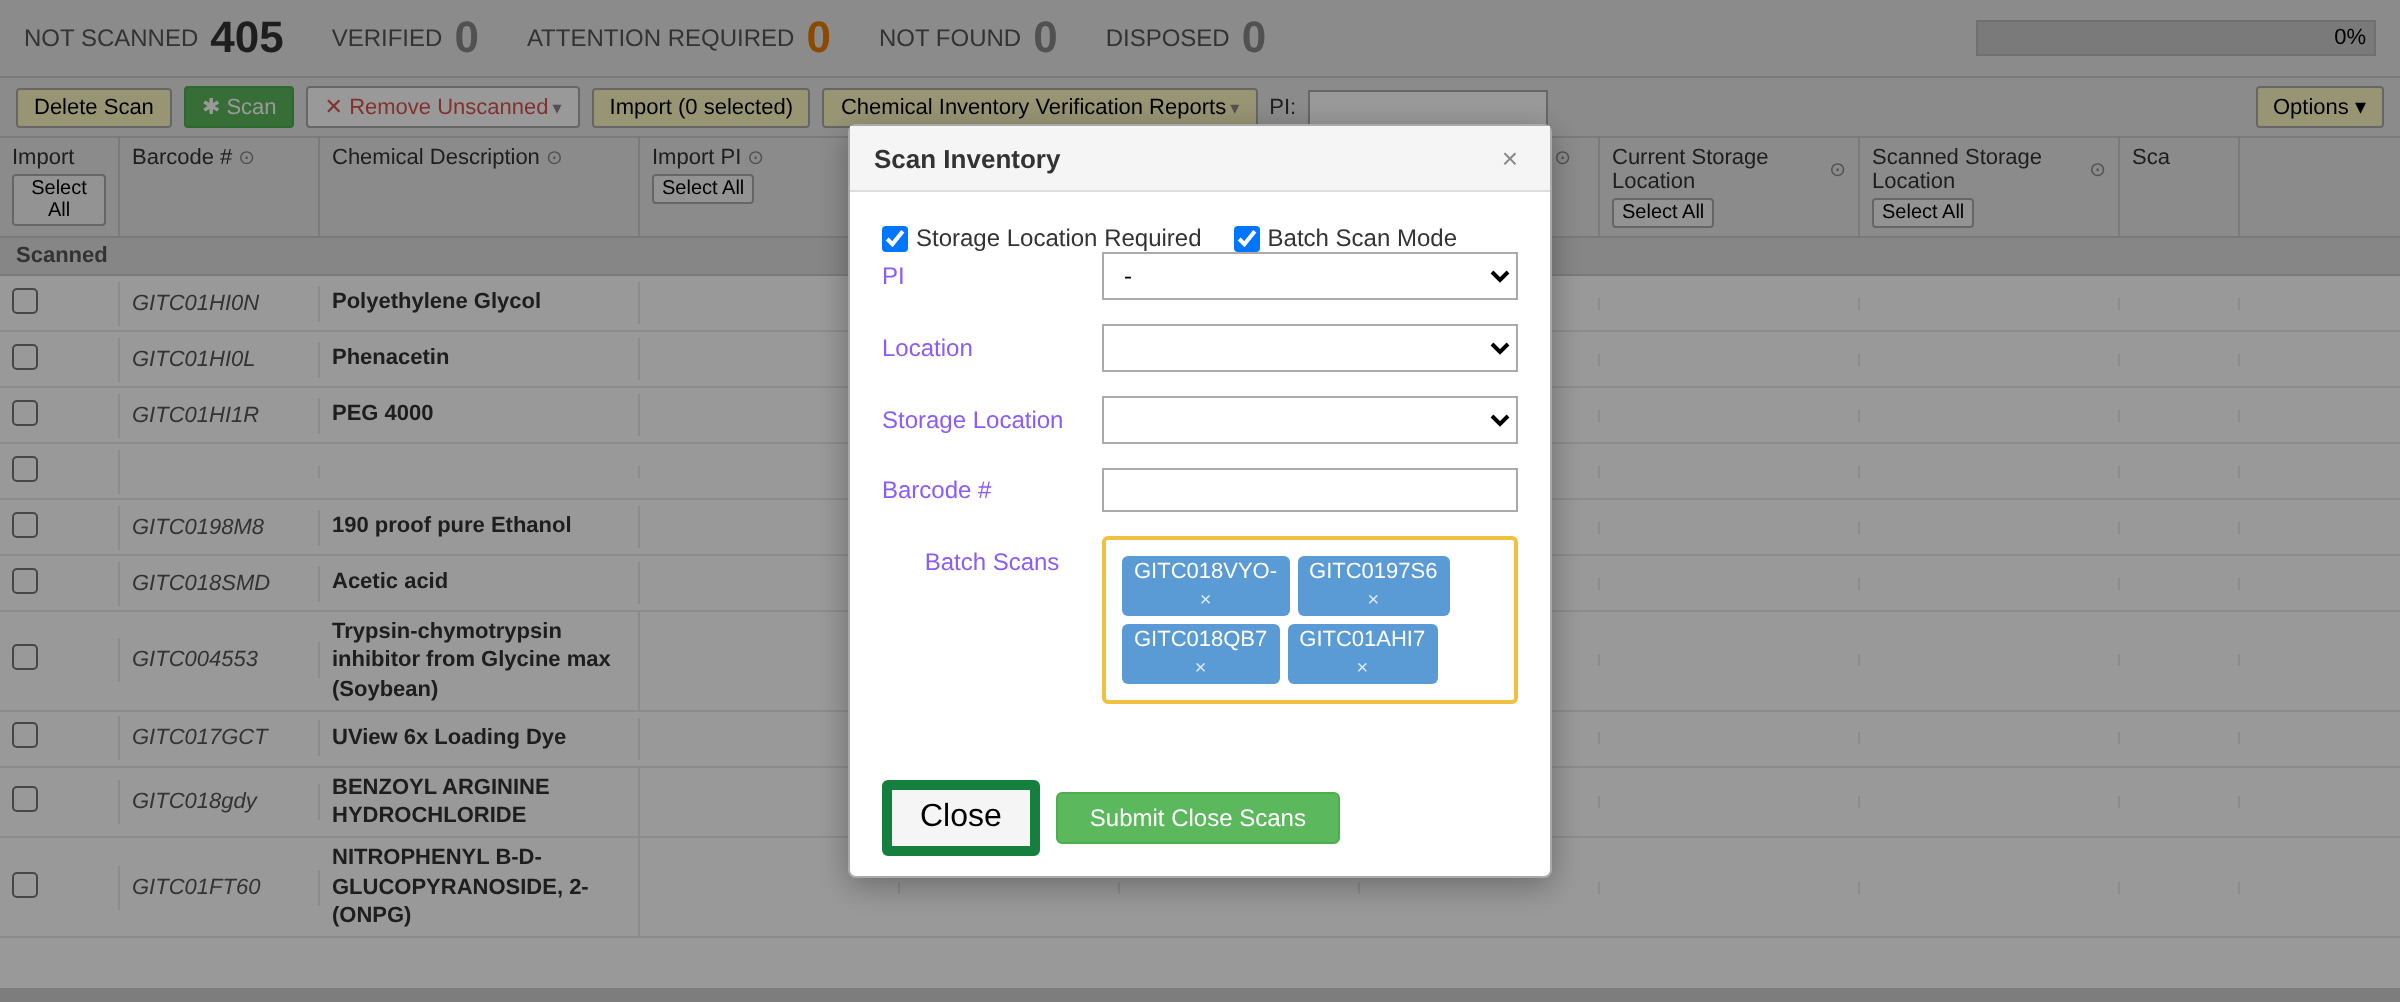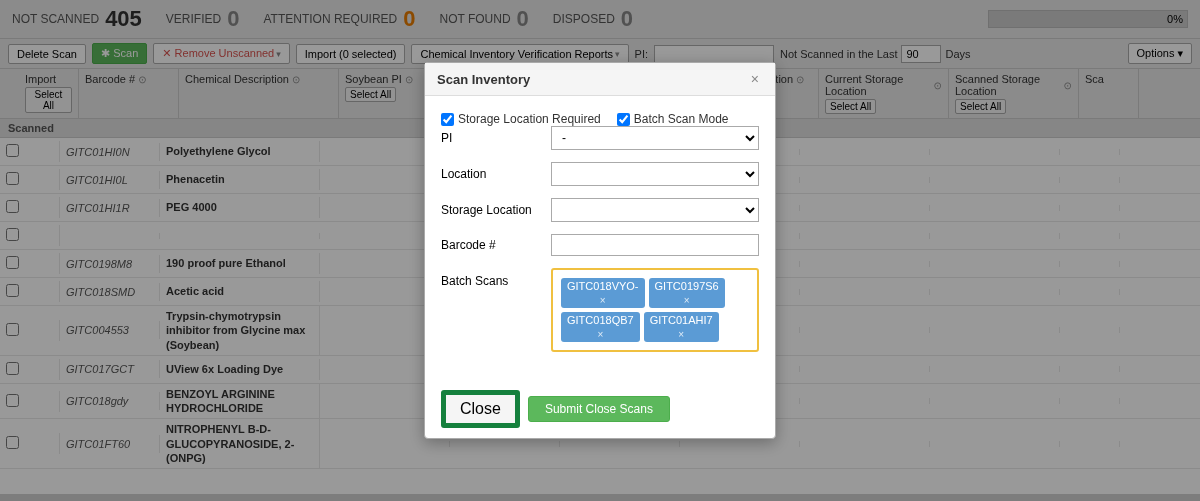--- a/index.html
+++ b/index.html
@@ -45,21 +45,21 @@
       border-bottom: 1px solid #ccc;
       padding: 4px 8px;
       display: flex;
       align-items: center;
       gap: 6px;
     }
     .toolbar button {
       font-size: 11px;
       padding: 3px 8px;
       border: 1px solid #aaa;
-      background: #ffffff;
+      background: #fef9c3;
       cursor: pointer;
       border-radius: 2px;
     }
     .toolbar button.green-btn {
       background: #5cb85c;
       color: white;
       border-color: #4cae4c;
     }
     .toolbar button.red-btn {
       background: #fff;
@@ -85,21 +85,20 @@
       border: 1px solid #aaa;
       cursor: pointer;
     }
 
     
     .col-headers {
       background: #e8e8e8;
       border-bottom: 1px solid #ccc;
       display: flex;
       align-items: stretch;
-      padding-left: 19px;
     }
     .col-header {
       padding: 4px 6px;
       border-right: 1px solid #ccc;
       font-size: 11px;
       color: #333;
       display: flex;
       flex-direction: column;
       gap: 2px;
     }
@@ -200,21 +199,21 @@
     }
     .checkbox-item { display: flex; align-items: center; gap: 4px; font-size: 12px; color: #333; }
     .form-row {
       display: flex;
       align-items: center;
       margin-bottom: 12px;
     }
     .form-label {
       width: 110px;
       font-size: 12px;
-      color: #000000;
+      color: #8b5cf6;
       flex-shrink: 0;
     }
     .form-select {
       flex: 1;
       font-size: 12px;
       padding: 3px 6px;
       border: 1px solid #aaa;
       background: white;
     }
     .form-input {
@@ -313,25 +312,20 @@
     <span>✕ Remove Unscanned</span>
     <span class="chevron">▾</span>
   </button>
   <button>Import (0 selected)</button>
   <button class="dropdown-btn">
     <span>Chemical Inventory Verification Reports</span>
     <span class="chevron">▾</span>
   </button>
   <span class="pi-label">PI:</span>
   <input type="text" style="width: 120px;">
-  <div class="days-group">
-    <span>Not Scanned in the Last</span>
-    <input type="number" value="90" style="width: 40px;">
-    <span>Days</span>
-  </div>
   <button class="options-btn">Options ▾</button>
 </div>
 
 <div class="col-headers">
   <div class="col-header import-col">
     <div class="header-label">
       <span>Import</span>
     </div>
     <button class="select-all-btn">Select All</button>
   </div>
@@ -342,21 +336,21 @@
     </div>
   </div>
   <div class="col-header chem-desc-col">
     <div class="header-label">
       <span>Chemical Description</span>
       <span class="filter-icon">⊙</span>
     </div>
   </div>
   <div class="col-header pi-col">
     <div class="header-label">
-      <span>Soybean PI</span>
+      <span>Import PI</span>
       <span class="filter-icon">⊙</span>
     </div>
     <button class="select-all-btn">Select All</button>
   </div>
   <div class="col-header scanned-pi-col">
     <div class="header-label">
       <span>Scanned PI</span>
       <span class="filter-icon">⊙</span>
     </div>
     <button class="select-all-btn">Select All</button>
@@ -554,21 +548,21 @@
         <span class="form-label">Storage Location</span>
         <select class="form-select">
           <option></option>
         </select>
       </div>
       <div class="form-row">
         <span class="form-label">Barcode #</span>
         <input type="text" class="form-input" style="">
       </div>
       <div class="form-row" style="align-items:flex-start;">
-        <span class="form-label" style="padding-top:6px;">Batch Scans</span>
+        <span class="form-label" style="padding-top:6px;text-align:center;">Batch Scans</span>
         <div class="batch-scans-area" id="batch-tags-container">
             <span class="batch-tag">
               <span>GITC018VYO-</span>
               <span class="tag-remove">×</span>
             </span>
             <span class="batch-tag">
               <span>GITC0197S6</span>
               <span class="tag-remove">×</span>
             </span>
             <span class="batch-tag">

